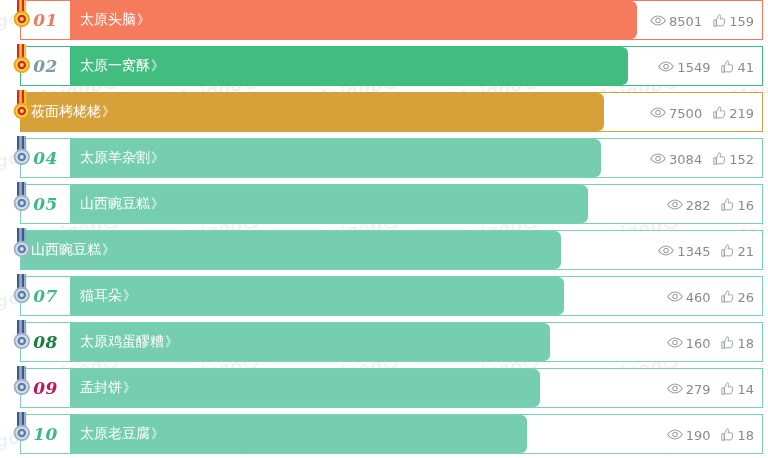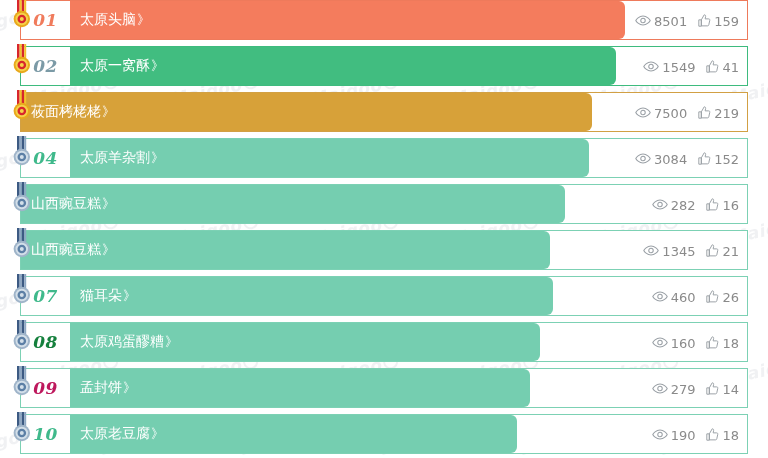--- a/index.html
+++ b/index.html
@@ -50,21 +50,21 @@
     left: 0;
     top: 0;
     width: 768px;
     z-index: 10;
   }
   .rank-row {
     position: relative;
     height: 40px;
     margin-bottom: 6px;
     padding-left: 20px;
-    padding-right: 20px;
+    padding-right: 5px;
     box-sizing: border-box;
   }
   .row-frame {
     position: relative;
     height: 40px;
     border: 1px solid #cccccc;
     box-sizing: border-box;
     background: #ffffff;
     display: flex;
     align-items: stretch;
@@ -395,20 +395,23 @@
     <rect x="9.6" y="0" width="2.2" height="15" fill="#8FA8C4"></rect>
     <rect x="11.8" y="0" width="2.4" height="15" fill="#3C5A83"></rect>
     <rect x="14.2" y="0" width="2.0" height="15" fill="#8FA8C4"></rect>
     <g>
       <circle cx="11.8" cy="21" r="8.2" fill="#9FB4C9"></circle>
       <circle cx="11.8" cy="21" r="6.2" fill="#D3DFE9"></circle>
       <circle cx="11.8" cy="21" r="4.3" fill="#5C7FA5"></circle>
       <circle cx="11.8" cy="21" r="2.0" fill="#D3DFE9"></circle>
     </g>
   </svg></div>
+      <div class="num-cell">
+        <span class="rank-num" style="color:#3FB98B">05</span>
+      </div>
       <div class="bar-area">
         <div class="bar" style="width:74.9%;background:#75CEB0"></div>
         <a class="bar-label" href="#" style="text-decoration:none;color:#fff">
           <span>山西豌豆糕</span>
             <span class="arrows">》</span>
         </a>
         <div class="stats">
           <span class="stat">
             <span>
                 <svg viewBox="0 0 20 13" width="16" height="11" aria-hidden="true">

